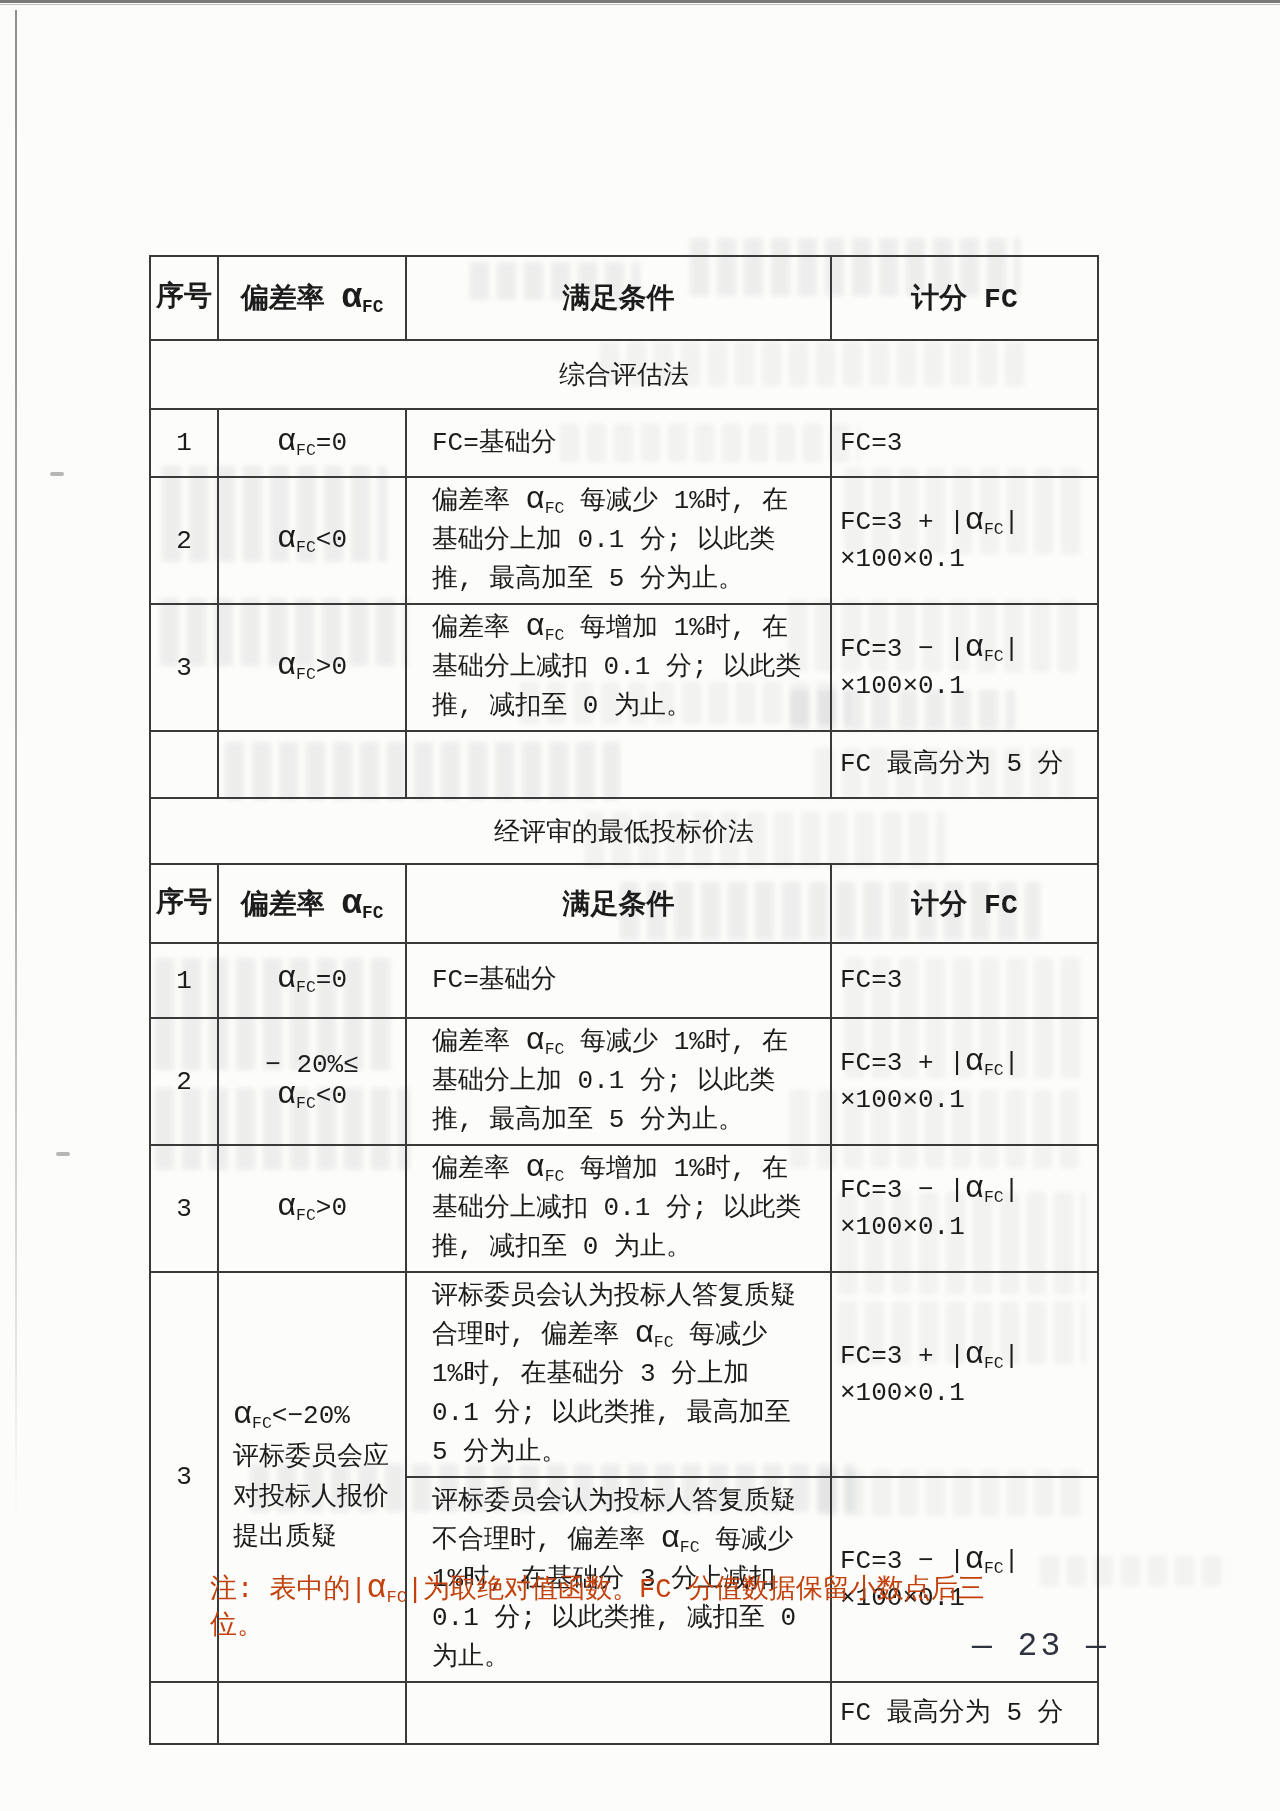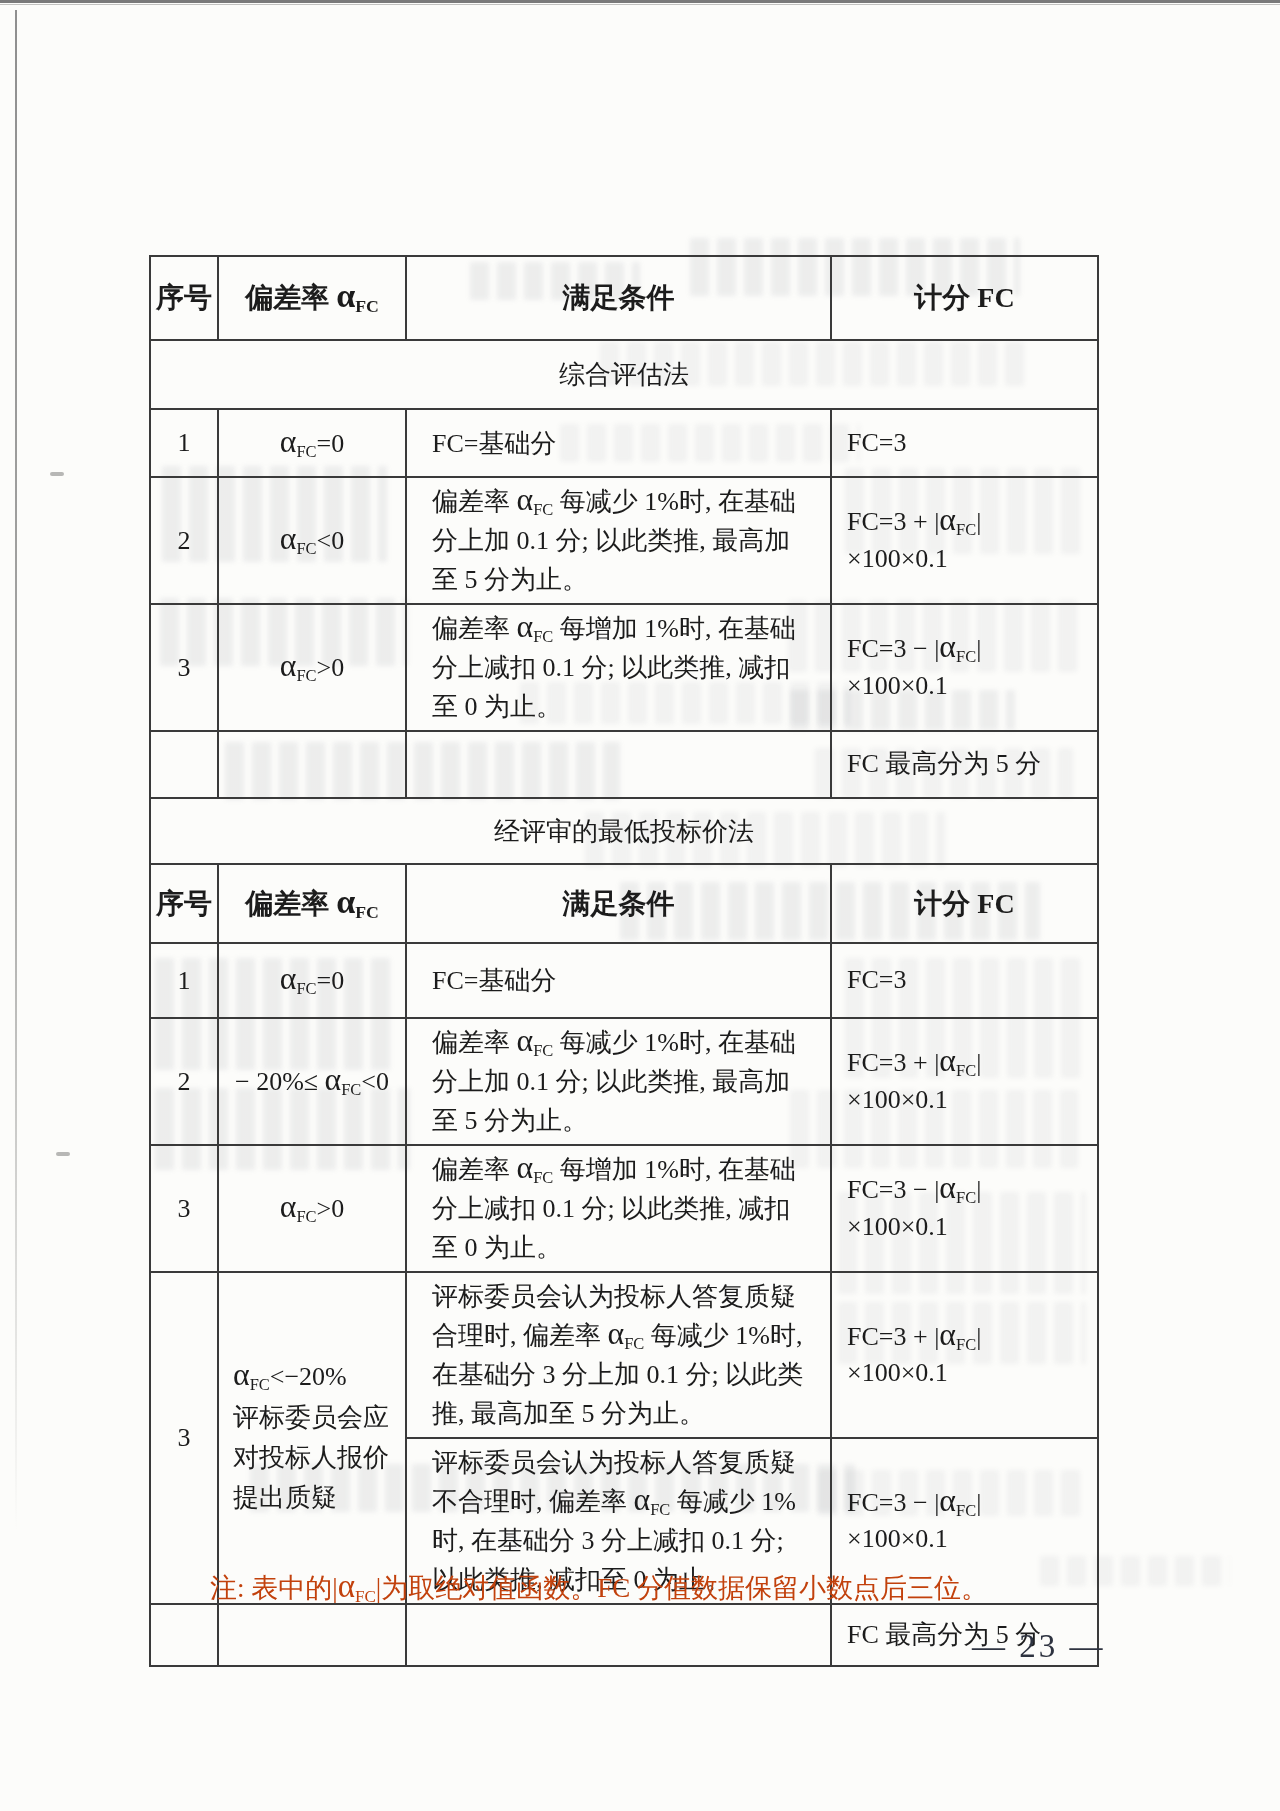--- a/index.html
+++ b/index.html
@@ -1,37 +1,37 @@
 <!DOCTYPE html>
 <html><head>
 <meta charset="utf-8">
 <style>
   html,body{margin:0;padding:0;background:#ffffff;}
   .page{position:relative;width:1280px;height:1811px;background:#fcfcfa;overflow:hidden;
-        font-family:Liberation Serif, serif;color:#1c1c1c;}
+        font-family:Liberation Mono, monospace;color:#1c1c1c;}
   
   .scan-top-line{position:absolute;left:0;top:0;width:1280px;height:3px;background:#7a7a7a;}
   .scan-top-line2{position:absolute;left:0;top:4px;width:1280px;height:1px;background:#c2c2c0;}
   .scan-left-line{position:absolute;left:15px;top:10px;width:2px;height:1520px;
         background:linear-gradient(to bottom,#8f8f8f 0%,#a8a8a6 55%,rgba(200,200,198,0) 100%);}
   .margin-mark{position:absolute;height:4px;background:#b7b7b5;border-radius:2px;}
   
   .smudge{position:absolute;filter:blur(2.5px);
         background:repeating-linear-gradient(90deg,rgba(115,120,132,0.20) 0 19px,rgba(115,120,132,0) 19px 27px);}
   .sm-a{opacity:.55;} .sm-b{opacity:.38;}
   
   table.score{position:absolute;left:149px;top:255px;width:948px;border-collapse:collapse;
         table-layout:fixed;background:transparent;}
   table.score td,table.score th{border:2px solid #3a3a3a;font-size:26px;font-weight:normal;
         vertical-align:middle;overflow:hidden;background:transparent;}
   table.score th{font-weight:bold;font-size:28px;text-align:center;padding:2px;}
   th.th-no{word-break:break-all;padding:2px 17px;line-height:1.35;}
   td.c-no,td.c-dev{text-align:center;padding:2px 4px;}
   td.c-cond{text-align:left;padding:4px 25px;line-height:1.5;}
-  td.c-score{text-align:left;padding:4px 15px;line-height:1.4;}
+  td.c-score{text-align:left;padding:4px 8px;line-height:1.4;}
   td.section{text-align:center;font-weight:bold;font-size:28px;}
   td.dev-multi{white-space:pre-line;text-align:left;padding:4px 4px 4px 14px;line-height:1.55;}
   .af{font-size:1.22em;line-height:1;}
   .af sub{font-size:.52em;vertical-align:-0.28em;letter-spacing:0;}
   
   .note{position:absolute;left:210px;top:1570px;width:780px;font-size:27px;color:#c2410c;}
   .pageno{position:absolute;left:972px;top:1628px;font-size:33px;color:#2e3340;letter-spacing:3px;}
 </style>
 </head>
 <body>

